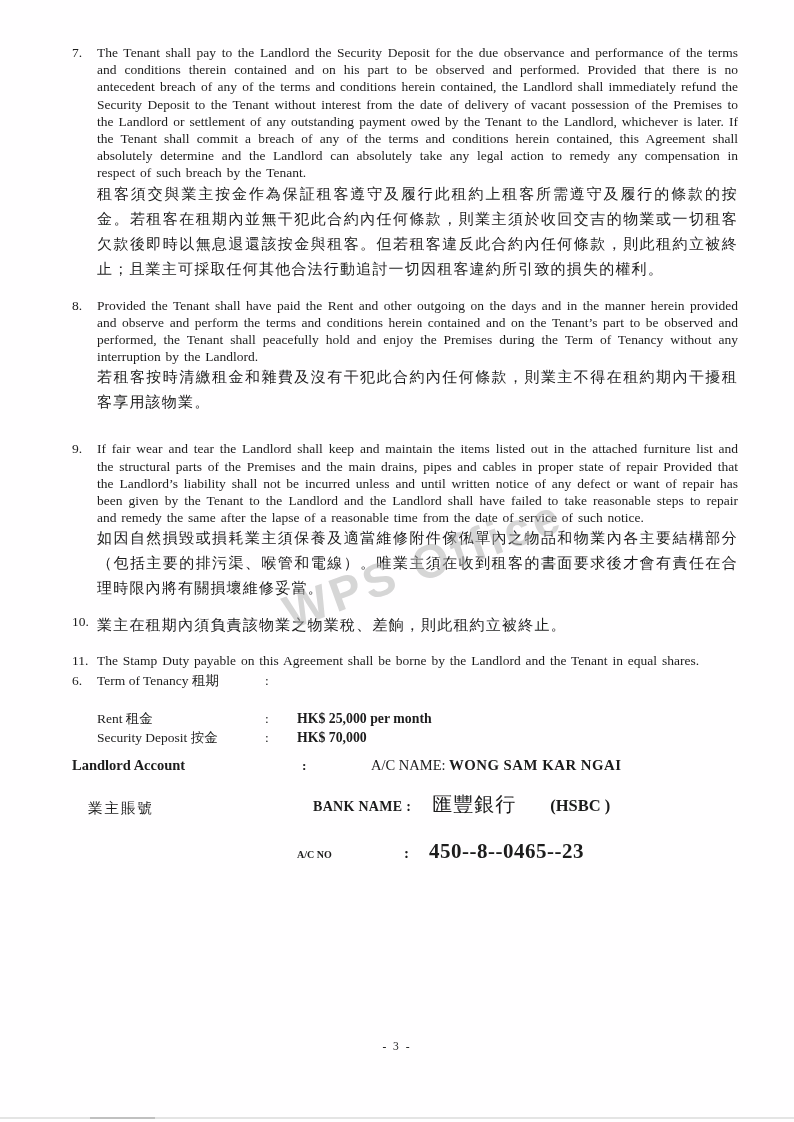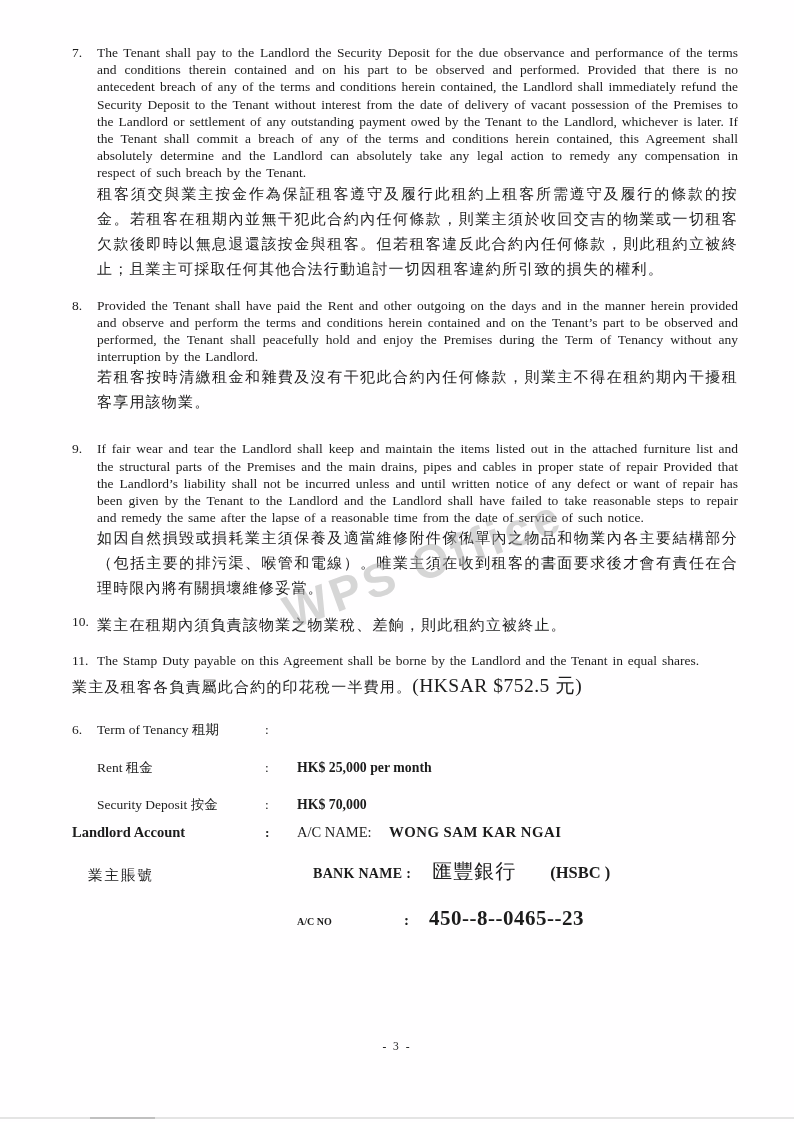--- a/index.html
+++ b/index.html
@@ -46,25 +46,25 @@
   }
   
   .trow{display:flex;align-items:baseline;font-size:13.5px;}
   .trow .tnum{flex:none;width:25px;}
   .trow .tlabel{flex:none;width:168px;}
   .trow .tlabel-wide{flex:none;width:193px;font-weight:bold;font-size:14.5px;}
   .trow .tcolon{flex:none;width:32px;}
   .trow .tcolon-b{flex:none;width:32px;font-weight:bold;}
   .trow .tvalue{font-weight:bold;font-size:13.8px;}
   .gap1{margin-bottom:20px;}
-  .gap2{margin-bottom:19px;}
+  .gap2{margin-bottom:1px;}
   .gap3{margin-bottom:10px;}
-  .gap4{margin-bottom:17px;}
+  .gap4{margin-bottom:17px;gap:37px;}
   .acname-label{font-size:14.5px;font-weight:normal;}
-  .acname-value{font-weight:bold;font-size:14.8px;margin-left:14px;letter-spacing:0.5px;text-align:right;}
+  .acname-value{font-weight:bold;font-size:14.8px;letter-spacing:0.5px;text-align:right;}
   .bankrow{display:flex;align-items:flex-end;}
   .bankrow .blabel{flex:none;width:225px;font-size:14.5px;padding-left:16px;letter-spacing:2px;}
   .bank-name-label{font-weight:bold;font-size:14px;letter-spacing:0.3px;}
   .bank-name-zh{font-size:20px;margin-left:17px;letter-spacing:1px;}
   .bank-name-paren{font-weight:bold;font-size:16.5px;margin-left:30px;}
   .acnorow{display:flex;align-items:baseline;margin-top:21px;}
   .acnorow .blabel{flex:none;width:225px;}
   .acno-label{font-weight:bold;font-size:10px;display:inline-block;width:103px;}
   .acno-colon{font-weight:bold;font-size:15px;}
   .acno-value{font-weight:bold;font-size:21px;margin-left:16px;letter-spacing:0.5px;}
@@ -131,23 +131,20 @@
         <div class="zh">業主在租期內須負責該物業之物業稅、差餉，則此租約立被終止。</div>
       </div>
     </div>
 
     <div class="clause mb-11">
       <div class="num">11.</div>
       <div class="cbody">
         <div class="en">The Stamp Duty payable on this Agreement shall be borne by the Landlord and the Tenant in equal shares.</div>
       </div>
     </div>
-    <div class="stamp-line">
-      <span>業主及租客各負責屬此合約的印花稅一半費用。</span><span class="stamp-amount">(HKSAR $752.5 元)</span>
-    </div>
 
     <div>
 
       <div class="trow gap1">
         <div class="tnum">6.</div>
         <div class="tlabel">Term of Tenancy 租期</div>
         <div class="tcolon">:</div>
       </div>
 
       <div class="trow gap2">

